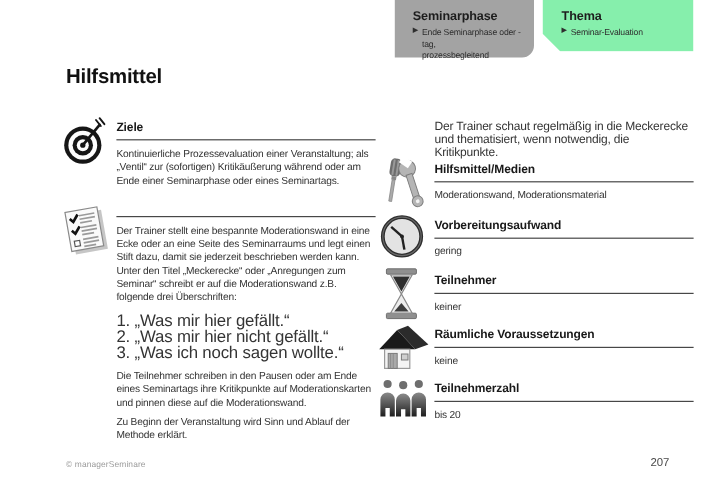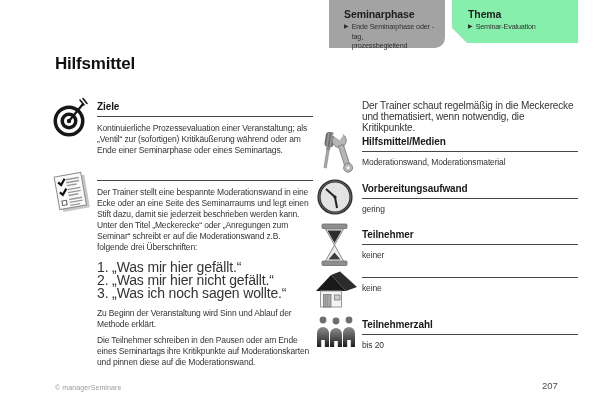--- a/index.html
+++ b/index.html
@@ -119,22 +119,22 @@
       </svg>
     </div>
     <div class="content">
       <div class="rule"></div>
       <div class="para">Der Trainer stellt eine bespannte Moderationswand in eine Ecke oder an eine Seite des Seminarraums und legt einen Stift dazu, damit sie jederzeit beschrieben werden kann. Unter den Titel „Meckerecke“ oder „Anregungen zum Seminar“ schreibt er auf die Moderationswand z.B. folgende drei Überschriften:</div>
       <div class="list">
         <div class="list-item">1. „Was mir hier gefällt.“</div>
         <div class="list-item">2. „Was mir hier nicht gefällt.“</div>
         <div class="list-item">3. „Was ich noch sagen wollte.“</div>
       </div>
+      <div class="para">Die Teilnehmer schreiben in den Pausen oder am Ende eines Seminartags ihre Kritikpunkte auf Moderationskarten und pinnen diese auf die Moderationswand.</div>
       <div class="para">Zu Beginn der Veranstaltung wird Sinn und Ablauf der Methode erklärt.</div>
-      <div class="para">Die Teilnehmer schreiben in den Pausen oder am Ende eines Seminartags ihre Kritikpunkte auf Moderationskarten und pinnen diese auf die Moderationswand.</div>
     </div>
   </div>
 
   <div id="right-intro">Der Trainer schaut regelmäßig in die Meckerecke und thematisiert, wenn notwendig, die Kritikpunkte.</div>
 
   <div class="sec" id="sec-hilfsmittel">
     <div class="icon-col">
       <svg width="42" height="46" viewBox="0 0 42 46">
         <g transform="rotate(9 13 23)">
           <rect x="8" y="2" width="9" height="15" rx="3.5" fill="#6e6e6e"></rect>
@@ -200,20 +200,21 @@
         <polygon points="1,23 16,7 31,23" fill="#1a1a1a"></polygon>
         <polygon points="16,7 25,3.5 42,19 31,23" fill="#2b2b2b"></polygon>
         <rect x="5.5" y="23" width="21" height="16" fill="#f4f4f4" stroke="#9a9a9a" stroke-width="1"></rect>
         <rect x="8.5" y="26.5" width="7.5" height="12.5" fill="#a9a9a9" stroke="#787878" stroke-width="0.8"></rect>
         <line x1="10.5" y1="27" x2="10.5" y2="39" stroke="#8a8a8a" stroke-width="0.8"></line>
         <line x1="12.7" y1="27" x2="12.7" y2="39" stroke="#8a8a8a" stroke-width="0.8"></line>
         <rect x="19.5" y="27" width="5.5" height="5" fill="#cfcfcf" stroke="#787878" stroke-width="0.8"></rect>
       </svg>
     </div>
     <div class="content">
+      <div class="sec-heading">Räumliche Voraussetzungen</div>
       <div class="rule"></div>
       <div class="sec-value">keine</div>
     </div>
   </div>
 
   <div class="sec" id="sec-teilnehmer">
     <div class="icon-col">
       <svg width="42" height="36" viewBox="0 0 42 36">
         <defs>
           <linearGradient id="pg" x1="0" y1="0" x2="0" y2="1">

